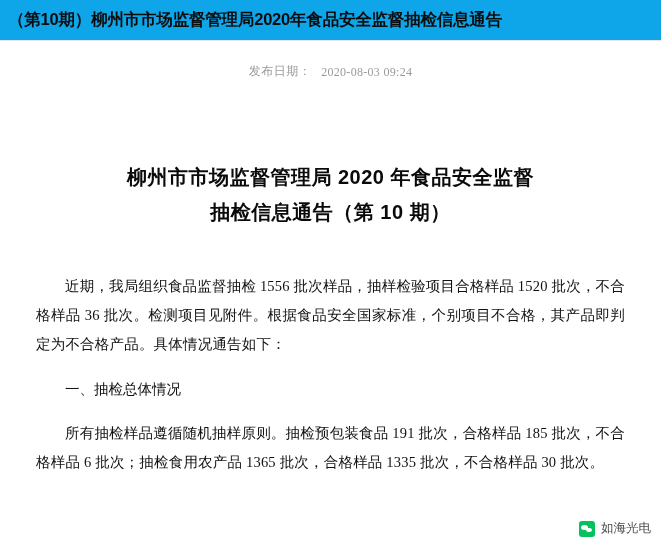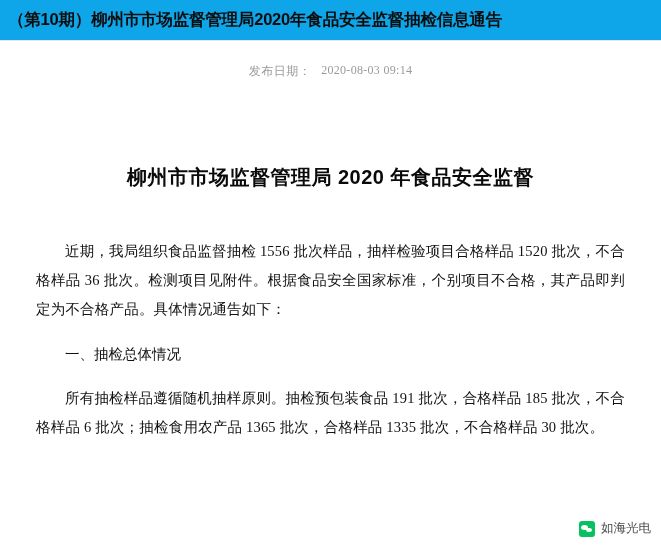--- a/index.html
+++ b/index.html
@@ -35,21 +35,21 @@
   .header-divider {
     height: 1px;
     background: #e6e6e6;
     width: 100%;
   }
 
   
   .publish-row {
     display: flex;
     justify-content: center;
-    align-items: flex-start;
+    align-items: flex-end;
     gap: 10px;
     padding-top: 22px;
     padding-bottom: 2px;
     font-size: 12px;
     color: #9a9a9a;
     font-family: "Liberation Serif", serif;
   }
   .publish-label { letter-spacing: 0.5px; }
   .publish-value { letter-spacing: 0.3px; }
 
@@ -129,27 +129,28 @@
 </head>
 <body>
 
 <div class="header-bar">
   <span class="header-title">（第10期）柳州市市场监督管理局2020年食品安全监督抽检信息通告</span>
 </div>
 <div class="header-divider"></div>
 
 <div class="publish-row">
   <span class="publish-label">发布日期：</span>
-  <span class="publish-value">2020-08-03 09:14</span>
+  <span class="publish-value">2020-08-03 09:24</span>
 </div>
 
 <div class="doc">
 
   <div class="doc-title">
     <span class="line">柳州市市场监督管理局 2020 年食品安全监督</span>
+    <span class="line">抽检信息通告（第 10 期）</span>
   </div>
 
   <p class="para first indent">近期，我局组织食品监督抽检 1556 批次样品，抽样检验项目合格样品 1520 批次，不合格样品 36 批次。检测项目见附件。根据食品安全国家标准，个别项目不合格，其产品即判定为不合格产品。具体情况通告如下：</p>
 
   <div class="sub-head">一、抽检总体情况</div>
 
   <p class="para indent">所有抽检样品遵循随机抽样原则。抽检预包装食品 191 批次，合格样品 185 批次，不合格样品 6 批次；抽检食用农产品 1365 批次，合格样品 1335 批次，不合格样品 30 批次。</p>
 
 </div>
 

